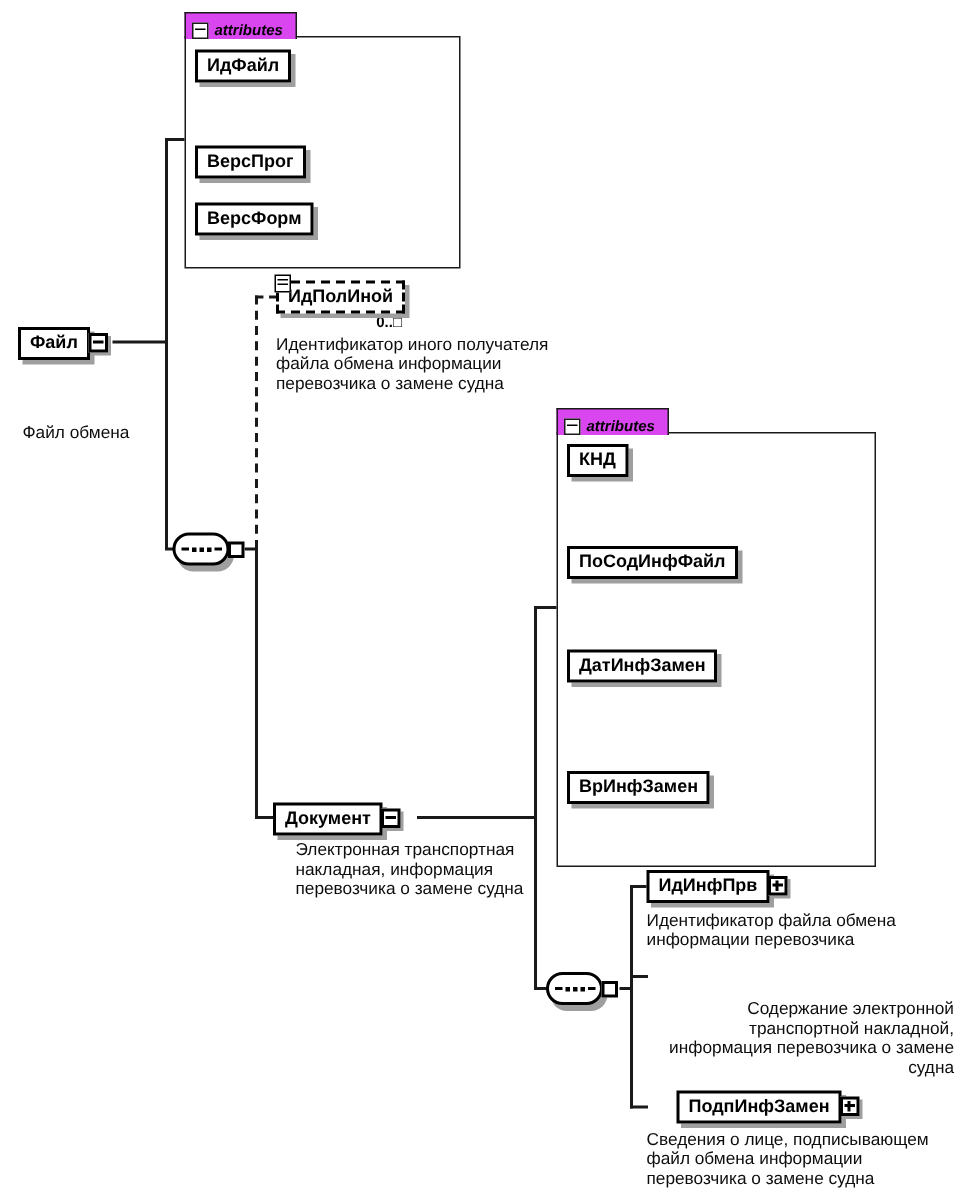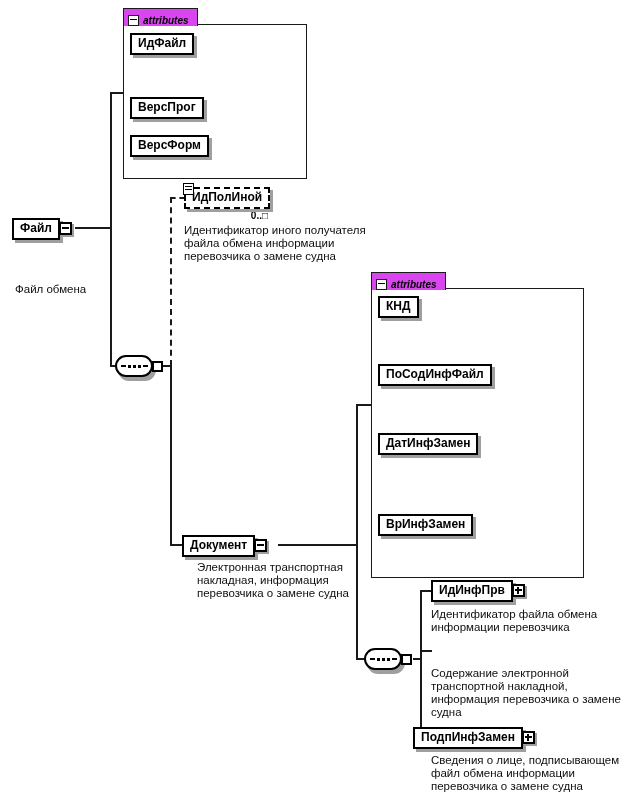--- a/index.html
+++ b/index.html
@@ -190,21 +190,21 @@
       <span class="dash"></span>
   </div>
   <div class="seq-joint" style="left:401px; top:654px;"></div>
 
   <div class="name-box" style="left:431px; top:580px;">
     <span>ИдИнфПрв</span>
     <span class="expander plus"></span>
   </div>
   <div class="desc" style="left:431px; top:608px; width:182px;">Идентификатор файла обмена информации перевозчика</div>
 
-  <div class="desc" style="left:431px; top:667px; width:205px;">Содержание электронной транспортной накладной, информация перевозчика о замене судна</div>
-
-  <div class="name-box" style="left:413px; top:727px;">
+  <div class="desc" style="left:431px; top:667px; width:205px;text-align:right;">Содержание электронной транспортной накладной, информация перевозчика о замене судна</div>
+
+  <div class="name-box" style="left:451px; top:727px;">
     <span>ПодпИнфЗамен</span>
     <span class="expander plus"></span>
   </div>
   <div class="desc" style="left:431px; top:754px; width:205px;">Сведения о лице, подписывающем файл обмена информации перевозчика о замене судна</div>
 
 </div>
 
 </body></html>

